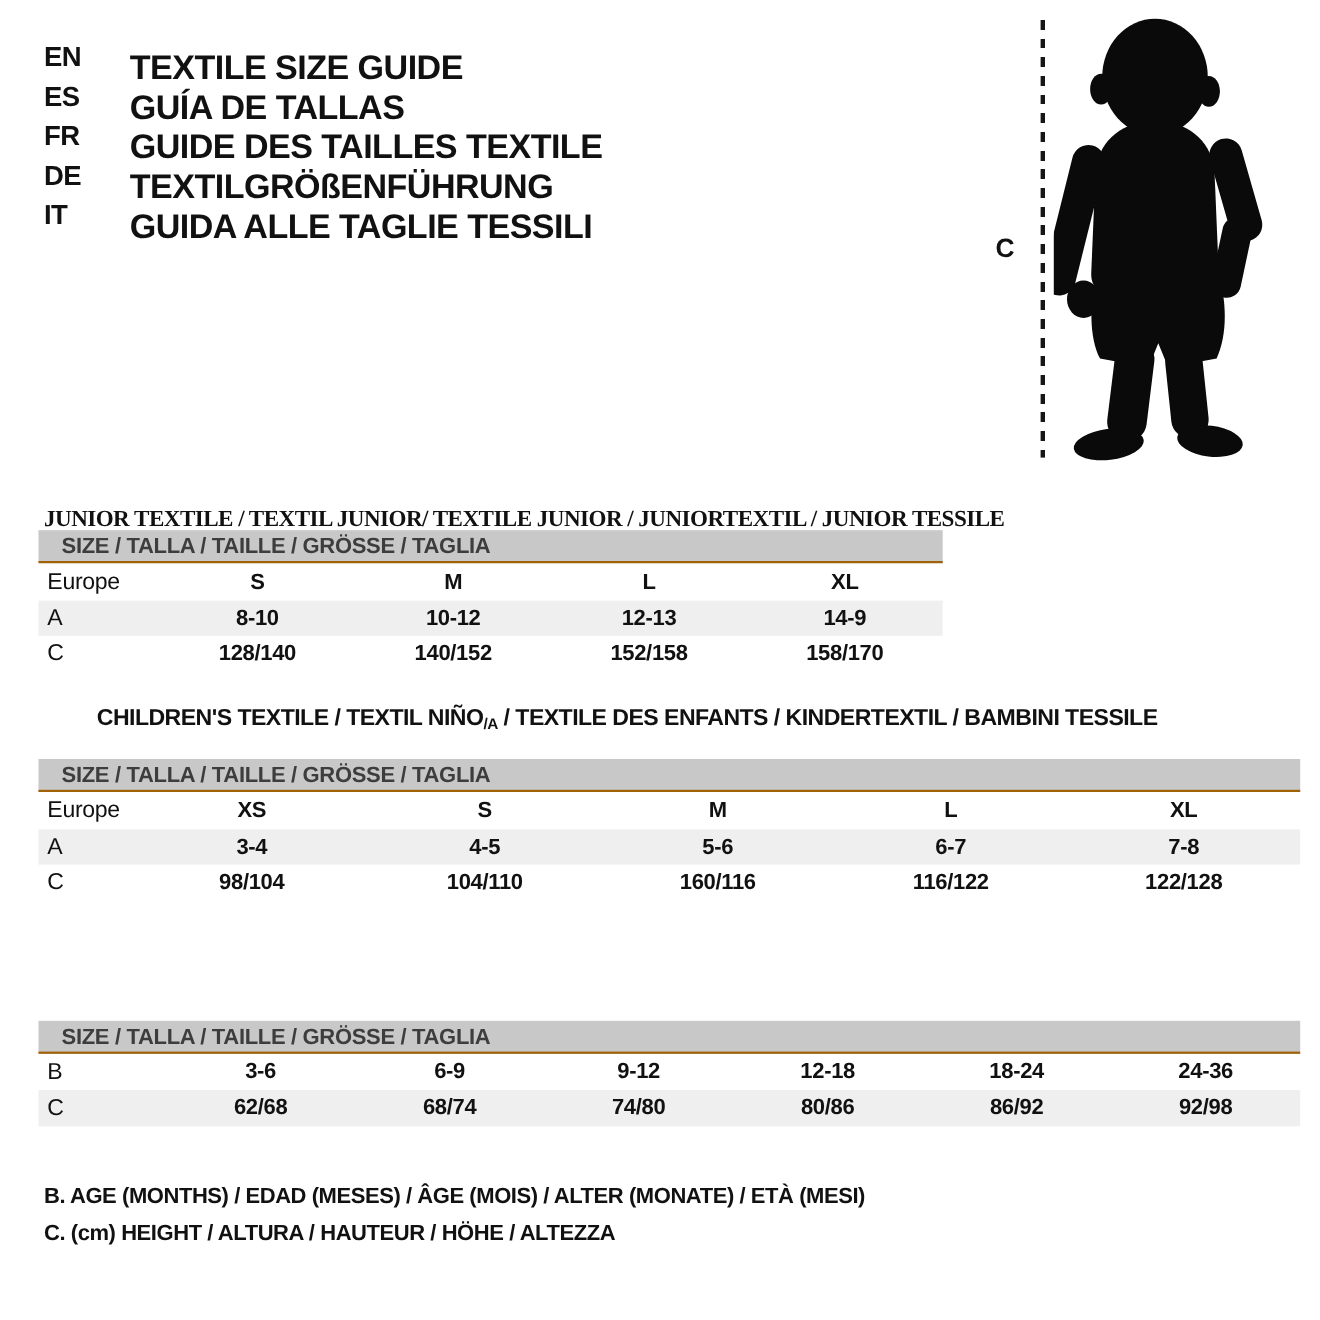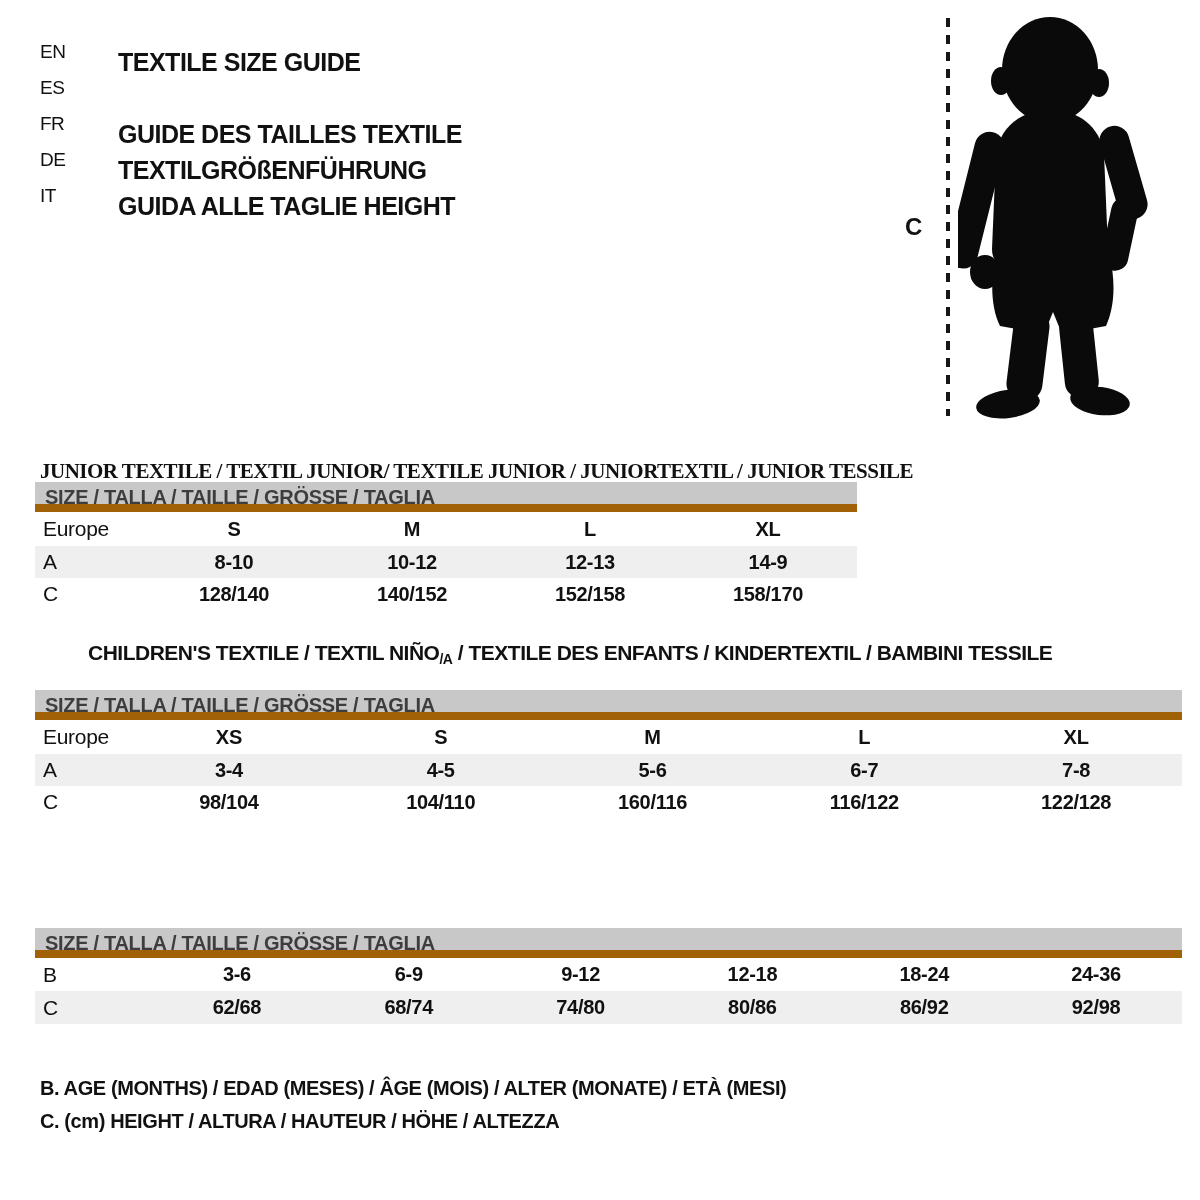--- a/index.html
+++ b/index.html
@@ -11,24 +11,24 @@
     background: #ffffff;
     font-family: "Liberation Sans", sans-serif;
     color: #111111;
     overflow: hidden;
   }
 
   
   .langs { position: absolute; left: 40px; top: 34px; }
   .lang-row { display: flex; height: 36px; align-items: center; }
   .lang-code {
-    width: 78px; font-size: 19px; font-weight: 400; letter-spacing: -0.5px;
+    width: 78px; font-size: 25px; font-weight: 700; letter-spacing: -0.5px;
   }
   .lang-title {
-    font-size: 25px; font-weight: 700; letter-spacing: -0.5px; white-space: nowrap; margin-top: 20px;
+    font-size: 31px; font-weight: 700; letter-spacing: -0.5px; white-space: nowrap; margin-top: 20px;
   }
 
   
   .figure { position: absolute; left: 0; top: 0; }
   .dash-line {
     position: absolute; left: 946px; top: 18px; width: 4px; height: 398px;
     background: repeating-linear-gradient(to bottom, #161616 0 9px, transparent 9px 17px);
   }
   .c-label {
     position: absolute; left: 905px; top: 213px;
@@ -40,22 +40,22 @@
   .sec-title {
     position: absolute; left: 40px;
     font-size: 21px; font-weight: 700; letter-spacing: -0.5px; white-space: nowrap;
   }
   .sec-title .subx { font-size: 14px; vertical-align: -4px; font-weight: 700; }
   .tbl { position: absolute; left: 35px; }
   .tbl-head {
     height: 30px; line-height: 30px;
     background: #c8c8c8; color: #3d3d3d;
     font-size: 20px; font-weight: 700; letter-spacing: -0.3px;
-    padding-left: 10px;
-    border-bottom: 8px solid #a16207;
+    padding-left: 21px;
+    border-bottom: 2px solid #a16207;
   }
   .trow { display: flex; align-items: center; }
   .trow.r-size  { height: 34px; }
   .trow.r-data  { height: 32px; }
   .trow.alt { background: #efefef; }
   .trow .lbl {
     padding-left: 8px; font-size: 21px; font-weight: 400; letter-spacing: -0.3px;
   }
   .trow .cell {
     flex: 1; text-align: center; font-size: 20px; font-weight: 700; letter-spacing: -0.3px;
@@ -86,32 +86,33 @@
 
 <div class="page">
 
   <div class="langs">
     <div class="lang-row">
       <span class="lang-code">EN</span>
       <span class="lang-title">TEXTILE SIZE GUIDE</span>
     </div>
     <div class="lang-row">
       <span class="lang-code">ES</span>
+      <span class="lang-title">GUÍA DE TALLAS</span>
     </div>
     <div class="lang-row">
       <span class="lang-code">FR</span>
       <span class="lang-title">GUIDE DES TAILLES TEXTILE</span>
     </div>
     <div class="lang-row">
       <span class="lang-code">DE</span>
       <span class="lang-title">TEXTILGRÖßENFÜHRUNG</span>
     </div>
     <div class="lang-row">
       <span class="lang-code">IT</span>
-      <span class="lang-title">GUIDA ALLE TAGLIE HEIGHT</span>
+      <span class="lang-title">GUIDA ALLE TAGLIE TESSILI</span>
     </div>
   </div>
 
   <div class="figure">
     <div class="dash-line"></div>
     <div class="c-label">C</div>
     <svg class="toddler" viewBox="0 0 196 412" xmlns="http://www.w3.org/2000/svg">
       <g fill="#0a0a0a">
         <ellipse cx="92" cy="56" rx="48" ry="53"></ellipse>
         <ellipse cx="43" cy="67" rx="10" ry="14"></ellipse>

